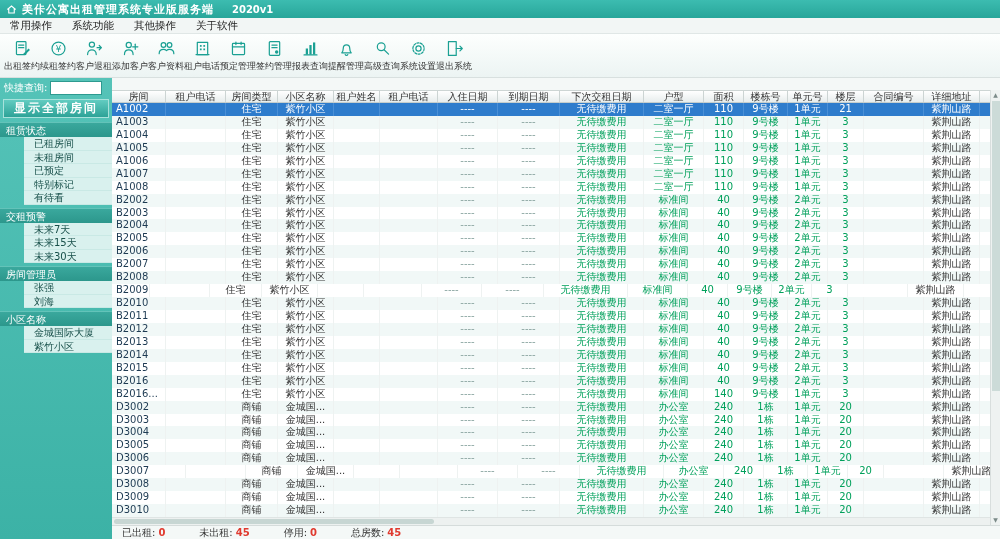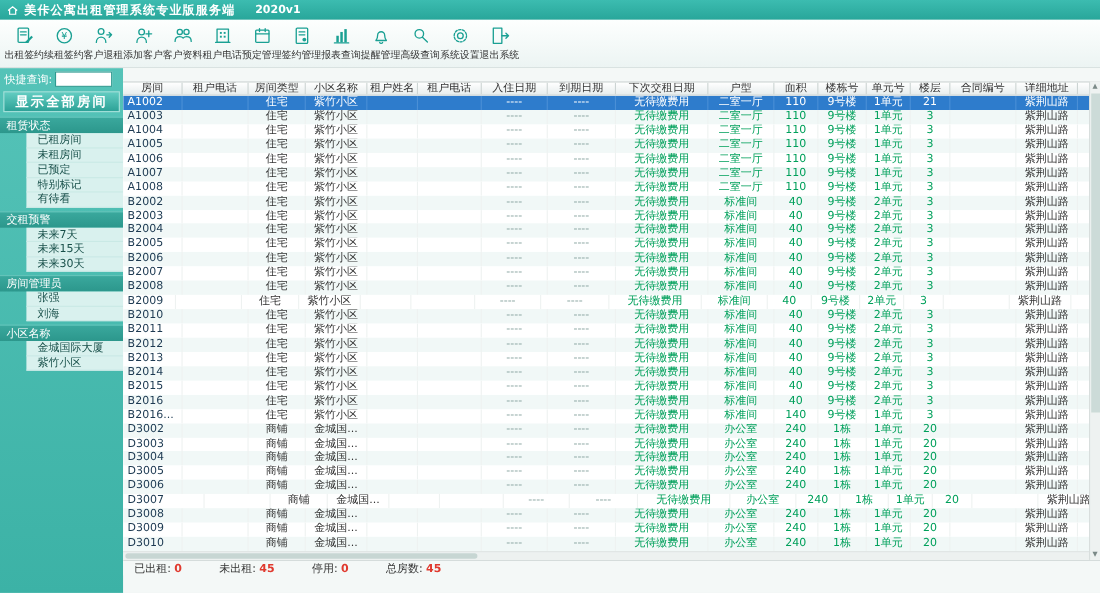--- a/index.html
+++ b/index.html
@@ -85,20 +85,26 @@
   <div class="titlebar">
     <span class="app-icon">
       <svg viewBox="0 0 16 16">
           <path d="M2 8l6-5 6 5M4 7v6h8V7"></path>
         </svg>
     </span>
     <span class="app-title">美佧公寓出租管理系统专业版服务端</span>
     <span class="app-version">2020v1</span>
   </div>
 
+  <div class="menubar" id="menubar">
+      <span class="menu-item">常用操作</span>
+      <span class="menu-item">系统功能</span>
+      <span class="menu-item">其他操作</span>
+      <span class="menu-item">关于软件</span>
+    </div>
 
   <div class="toolbar" id="toolbar">
       <div class="tool-btn">
         <span class="tool-icon">
           <svg viewBox="0 0 22 22">
             <rect x="4" y="3" width="11" height="15" rx="1"></rect>
             <line x1="6.5" y1="7" x2="12.5" y2="7"></line>
             <line x1="6.5" y1="10" x2="12.5" y2="10"></line>
             <path d="M12 17l6-6 1.6 1.6-6 6H12z" fill="currentColor" stroke="none"></path>
           </svg>
@@ -540,21 +546,21 @@
             <div class="tcell c8" style="width: 84px;">无待缴费用</div>
             <div class="tcell c9" style="width: 60px;">标准间</div>
             <div class="tcell c10" style="width: 40px;">40</div>
             <div class="tcell c11" style="width: 44px;">9号楼</div>
             <div class="tcell c12" style="width: 40px;">2单元</div>
             <div class="tcell c13" style="width: 36px;">3</div>
             <div class="tcell c14" style="width: 60px;"></div>
             <div class="tcell c15" style="width: 56px;">紫荆山路</div>
           </div>
           <div class="trow">
-            <div class="tcell c0" style="width: 48px;">B2009</div>
+            <div class="tcell c0" style="width: 38px;">B2009</div>
             <div class="tcell c1" style="width: 60px;"></div>
             <div class="tcell c2" style="width: 52px;">住宅</div>
             <div class="tcell c3" style="width: 56px;">紫竹小区</div>
             <div class="tcell c4" style="width: 46px;"></div>
             <div class="tcell c5" style="width: 58px;"></div>
             <div class="tcell c6" style="width: 60px;">----</div>
             <div class="tcell c7" style="width: 62px;">----</div>
             <div class="tcell c8" style="width: 84px;">无待缴费用</div>
             <div class="tcell c9" style="width: 60px;">标准间</div>
             <div class="tcell c10" style="width: 40px;">40</div>

